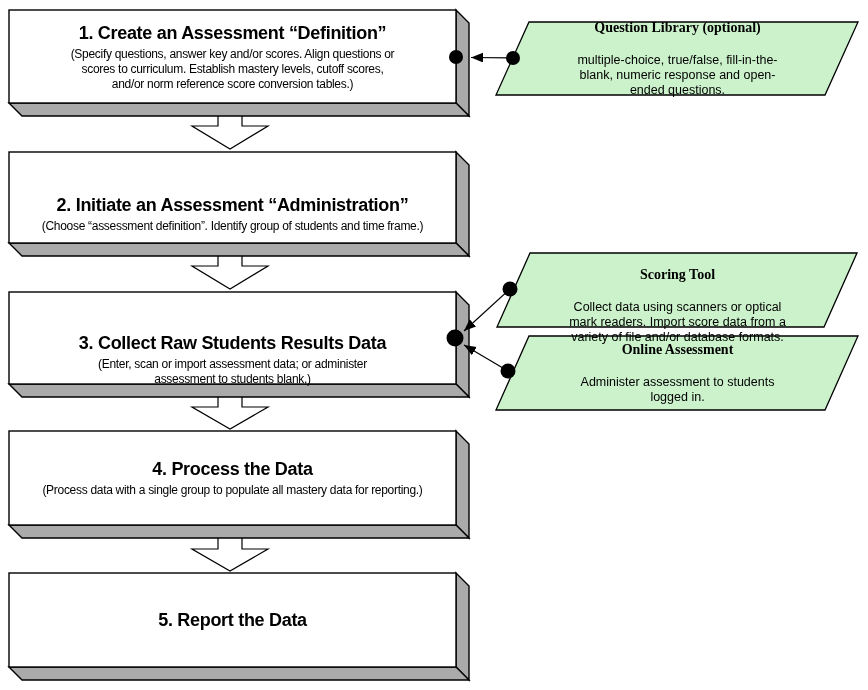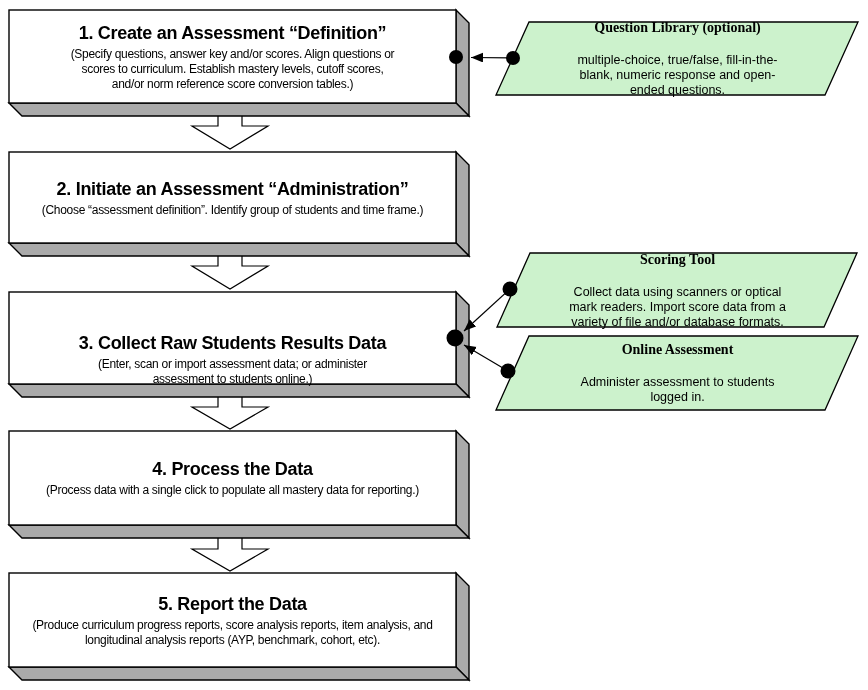--- a/index.html
+++ b/index.html
@@ -85,50 +85,48 @@
     </g>
   </svg>
 
   <div class="overlay" style="left:9px;top:10px;width:447px;height:93px">
     <div class="box-title">1. Create an Assessment “Definition”</div>
     <div class="box-desc">(Specify questions, answer key and/or scores. Align questions or
 scores to curriculum. Establish mastery levels, cutoff scores,
 and/or norm reference score conversion tables.)</div>
   </div>
 
-  <div class="overlay" style="left:9px;top:152px;width:447px;height:91px">
+  <div class="overlay" style="left:9px;top:168px;width:447px;height:91px">
     <div class="box-title">2. Initiate an Assessment “Administration”</div>
     <div class="box-desc">(Choose “assessment definition”. Identify group of students and time frame.)</div>
   </div>
 
   <div class="overlay pad5" style="left:9px;top:292px;width:447px;height:92px">
     <div class="box-title">3. Collect Raw Students Results Data</div>
     <div class="box-desc">(Enter, scan or import assessment data; or administer
-assessment to students online.)</div>
+assessment to students blank.)</div>
   </div>
 
   <div class="overlay pad8" style="left:9px;top:431px;width:447px;height:94px">
     <div class="box-title">4. Process the Data</div>
-    <div class="box-desc">(Process data with a single click to populate all mastery data for reporting.)</div>
+    <div class="box-desc">(Process data with a single group to populate all mastery data for reporting.)</div>
   </div>
 
   <div class="overlay" style="left:9px;top:573px;width:447px;height:94px">
     <div class="box-title">5. Report the Data</div>
-    <div class="box-desc">(Produce curriculum progress reports, score analysis reports, item analysis, and
-longitudinal analysis reports (AYP, benchmark, cohort, etc).</div>
   </div>
 
   <div class="overlay" style="left:510px;top:22px;width:335px;height:73px">
     <div class="para-title">Question Library (optional)</div>
     <div class="para-desc">multiple-choice, true/false, fill-in-the-
 blank, numeric response and open-
 ended questions.</div>
   </div>
 
-  <div class="overlay" style="left:510px;top:253px;width:335px;height:74px">
+  <div class="overlay" style="left:510px;top:268px;width:335px;height:74px">
     <div class="para-title">Scoring Tool</div>
     <div class="para-desc">Collect data using scanners or optical
 mark readers. Import score data from a
 variety of file and/or database formats.</div>
   </div>
 
   <div class="overlay" style="left:510px;top:336px;width:335px;height:74px">
     <div class="para-title">Online Assessment</div>
     <div class="para-desc">Administer assessment to students
 logged in.</div>

